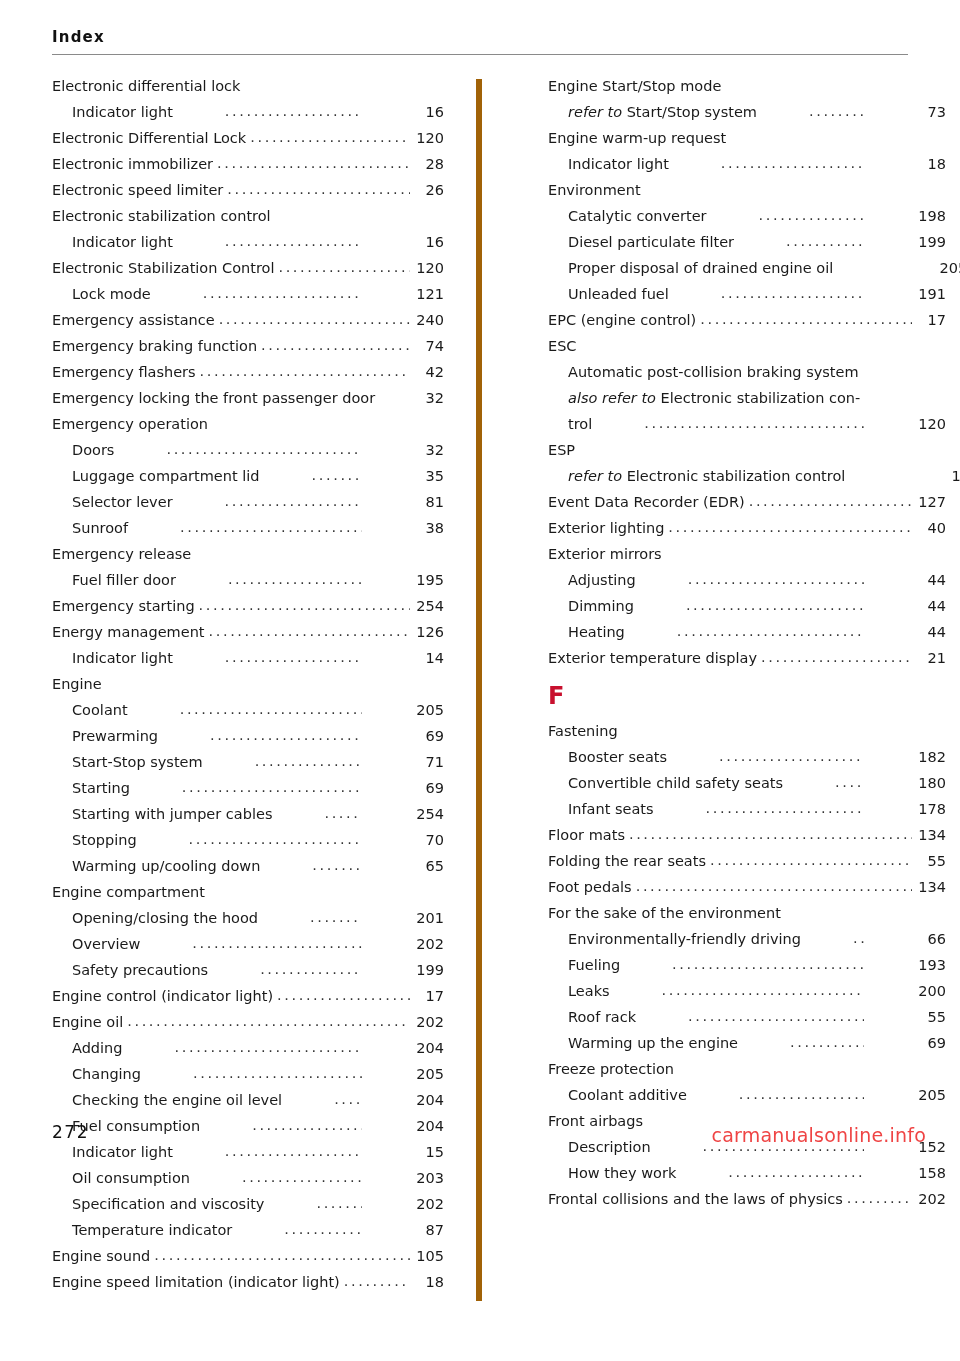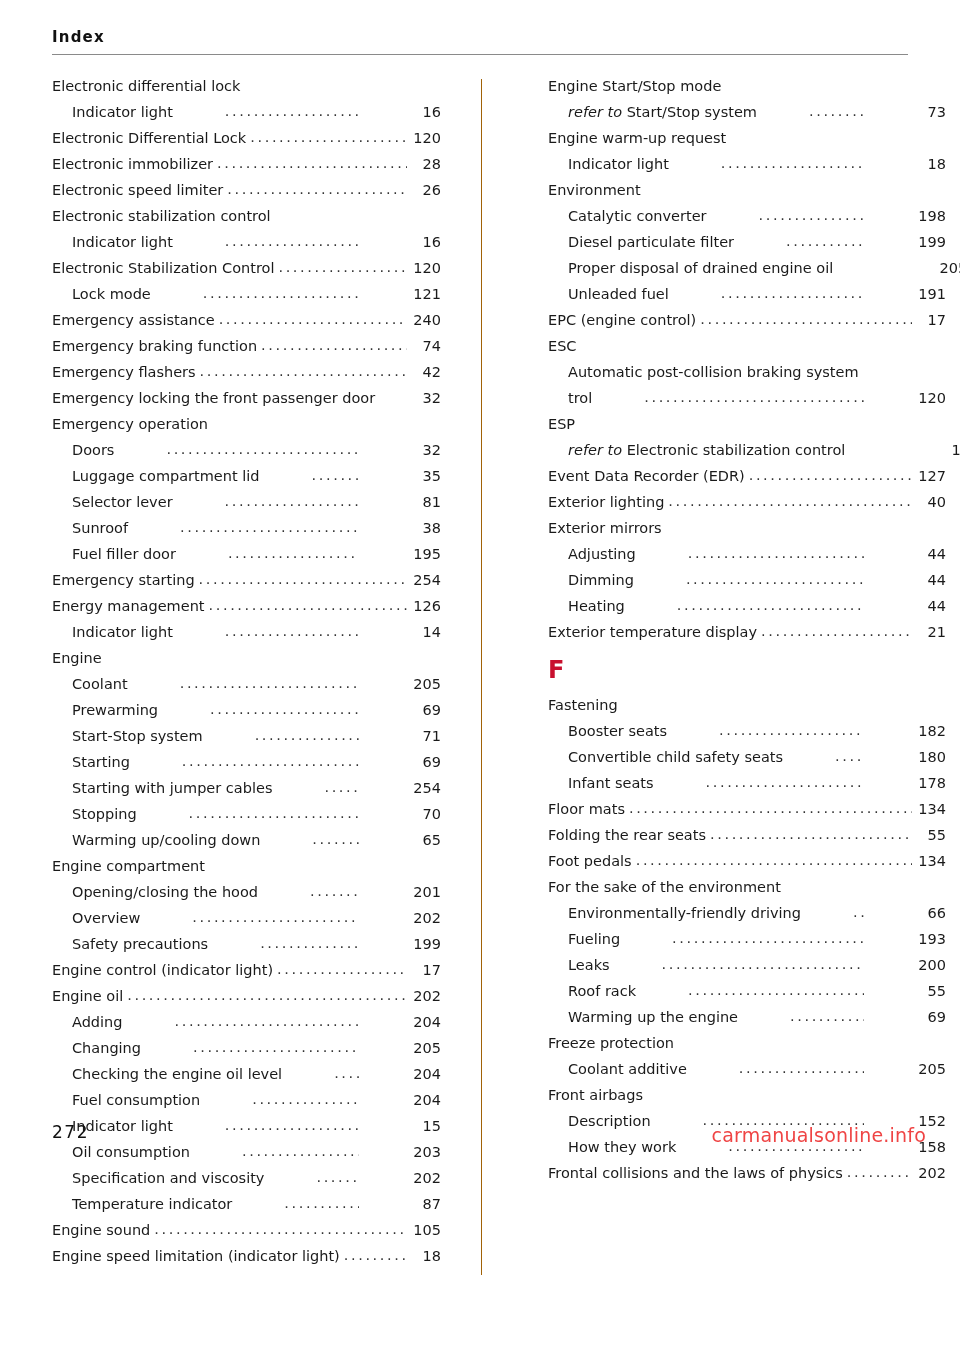--- a/index.html
+++ b/index.html
@@ -32,21 +32,21 @@
   }
   .columns {
     display: flex;
     gap: 34px;
     align-items: flex-start;
   }
   .col {
     width: 400px;
     position: relative;
   }
-  .col-left { border-right: 1px solid #a16207; padding-right: 40px; width: 430px;}
+  .col-left { border-right: 6px solid #a16207; padding-right: 32px; width: 430px;}
   .col-right { padding-left: 2px; margin-left: 30px; }
 
   .entry {
     display: flex;
     align-items: baseline;
     font-size: 14.5px;
     line-height: 1.0;
     margin-bottom: 11.5px;
     white-space: nowrap;
   }
@@ -187,20 +187,24 @@
         <div class="entry sub">
           <span class="label">Selector lever</span>
           <span class="dots">..........................................................................................</span>
           <span class="page-num">81</span>
         </div>
         <div class="entry sub">
           <span class="label">Sunroof</span>
           <span class="dots">..........................................................................................</span>
           <span class="page-num">38</span>
         </div>
+        <div class="entry nodots">
+          <span class="label">Emergency release</span>
+          <span class="page-num"></span>
+        </div>
         <div class="entry sub">
           <span class="label">Fuel filler door</span>
           <span class="dots">..........................................................................................</span>
           <span class="page-num">195</span>
         </div>
         <div class="entry">
           <span class="label">Emergency starting</span>
           <span class="dots">..........................................................................................</span>
           <span class="page-num">254</span>
         </div>
@@ -384,20 +388,24 @@
           </div>
           <div class="entry nodots">
             <span class="label">ESC</span>
             <span class="page-num"></span>
           </div>
           <div class="entry sub">
             <span class="label">Automatic post-collision braking system</span>
             <span class="dots">..........................................................................................</span>
             <span class="page-num">120</span>
           </div>
+          <div class="entry sub nodots">
+            <span class="label"><i class="ital">also refer to</i> Electronic stabilization con-</span>
+            <span class="page-num"></span>
+          </div>
           <div class="entry sub">
             <span class="label">trol</span>
             <span class="dots">..........................................................................................</span>
             <span class="page-num">120</span>
           </div>
           <div class="entry nodots">
             <span class="label">ESP</span>
             <span class="page-num"></span>
           </div>
           <div class="entry sub">

